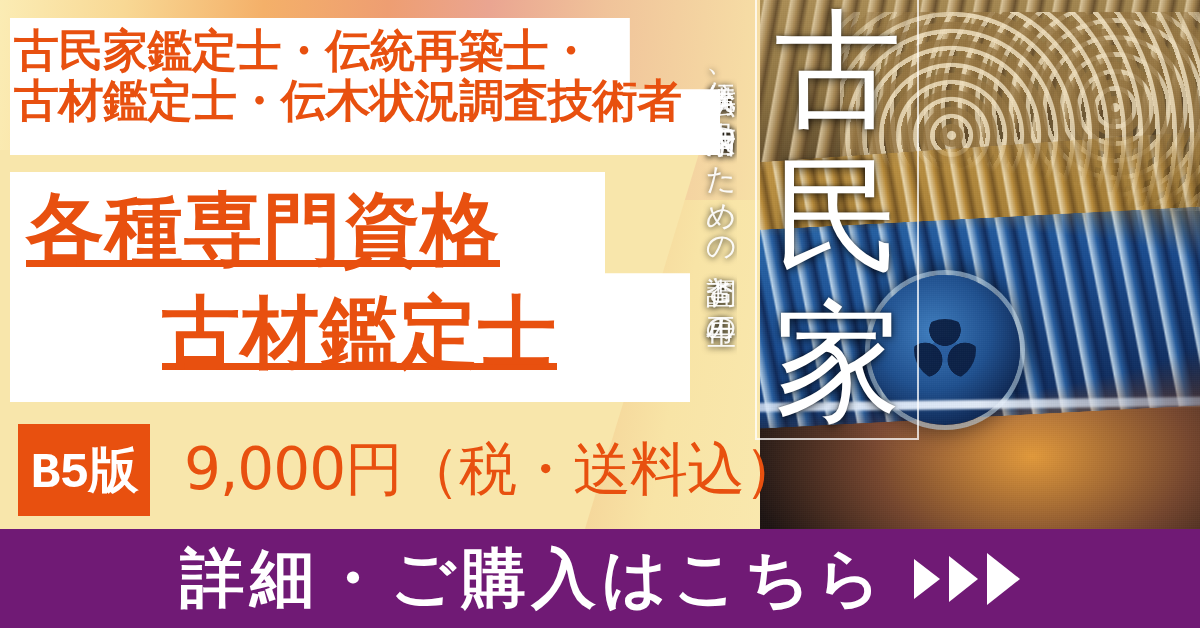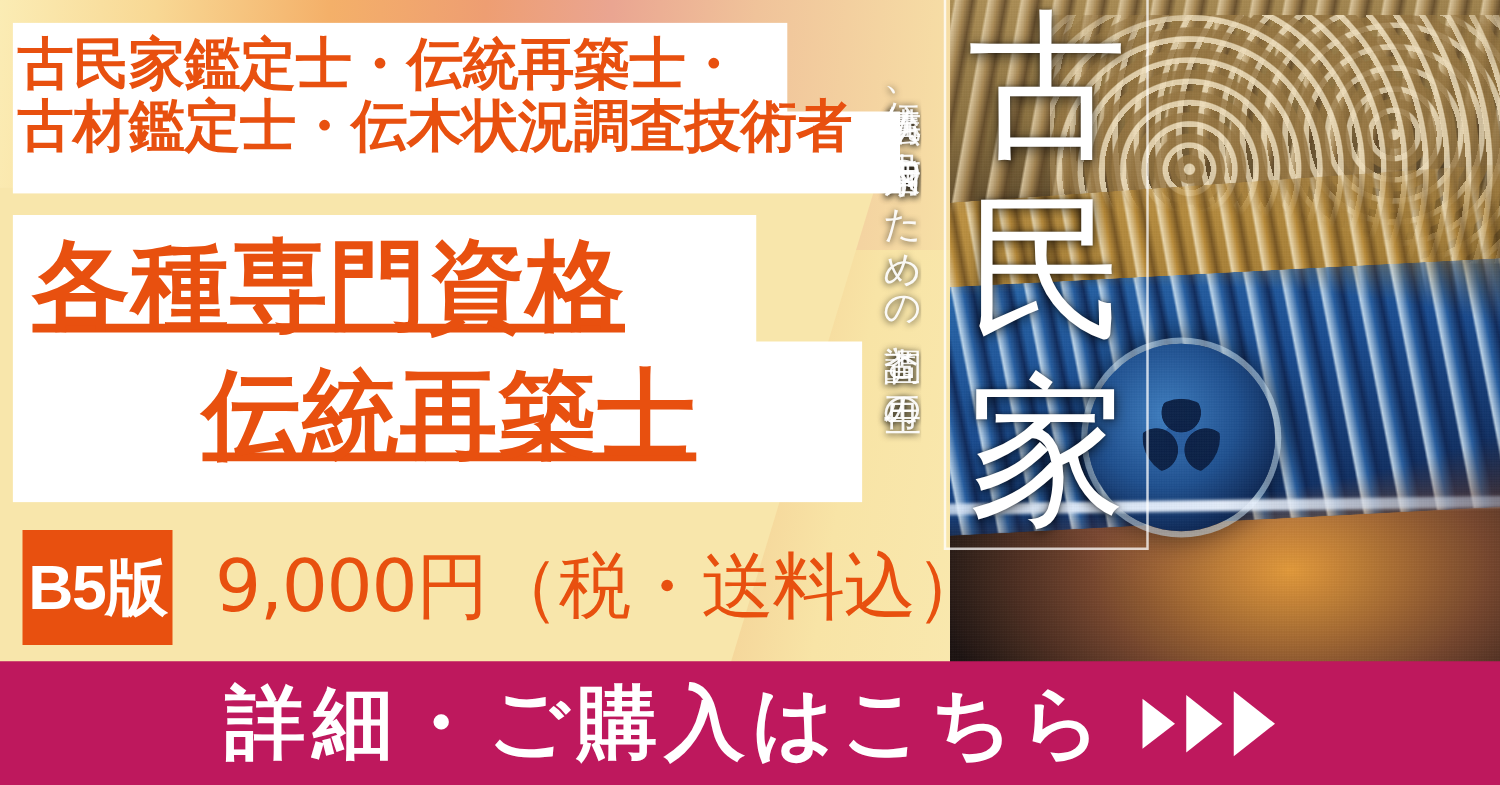--- a/index.html
+++ b/index.html
@@ -317,46 +317,46 @@
     left: 18px;
     top: 424px;
     height: 92px;
     display: flex;
     align-items: center;
   }
   .badge {
     display: inline-flex;
     align-items: center;
     justify-content: center;
-    width: 120px;
+    width: 132px;
     height: 92px;
     background: #e8500f;
     color: #ffffff;
-    font-family: Liberation Sans, sans-serif;
+    font-family: Liberation Mono, monospace;
     font-weight: bold;
     font-size: 50px;
     letter-spacing: -1px;
   }
   .price-text {
     margin-left: 34px;
     font-family: "DejaVu Sans", "Liberation Sans", sans-serif;
     font-size: 58px;
     color: #e8500f;
     letter-spacing: -1px;
     white-space: nowrap;
   }
 
   
   .cta-bar {
     position: absolute;
     left: 0;
     bottom: 0;
     width: 1200px;
     height: 99px;
-    background: #be185d;
+    background: #701a75;
     display: flex;
     align-items: center;
     justify-content: center;
     gap: 22px;
   }
   .cta-text {
     font-family: "DejaVu Sans", "Liberation Sans", sans-serif;
     font-weight: bold;
     font-size: 64px;
     color: #ffffff;
@@ -410,21 +410,21 @@
 
   <div class="panel-top"></div>
   <div class="panel-top-text">
     <span class="ln">古民家鑑定士・伝統再築士・</span>
     <span class="ln">古材鑑定士・伝木状況調査技術者</span>
   </div>
 
   <div class="panel-main"></div>
   <div class="headline">
     <span class="l1">各種専門資格</span>
-    <span class="l2">伝統再築士</span>
+    <span class="l2">古材鑑定士</span>
   </div>
 
   <div class="price-row">
     <span class="badge">B5版</span>
     <span class="price-text">9,000円（税・送料込）</span>
   </div>
 
   <div class="cta-bar">
     <span class="cta-text">詳細・ご購入はこちら</span>
     <span class="cta-arrows">

